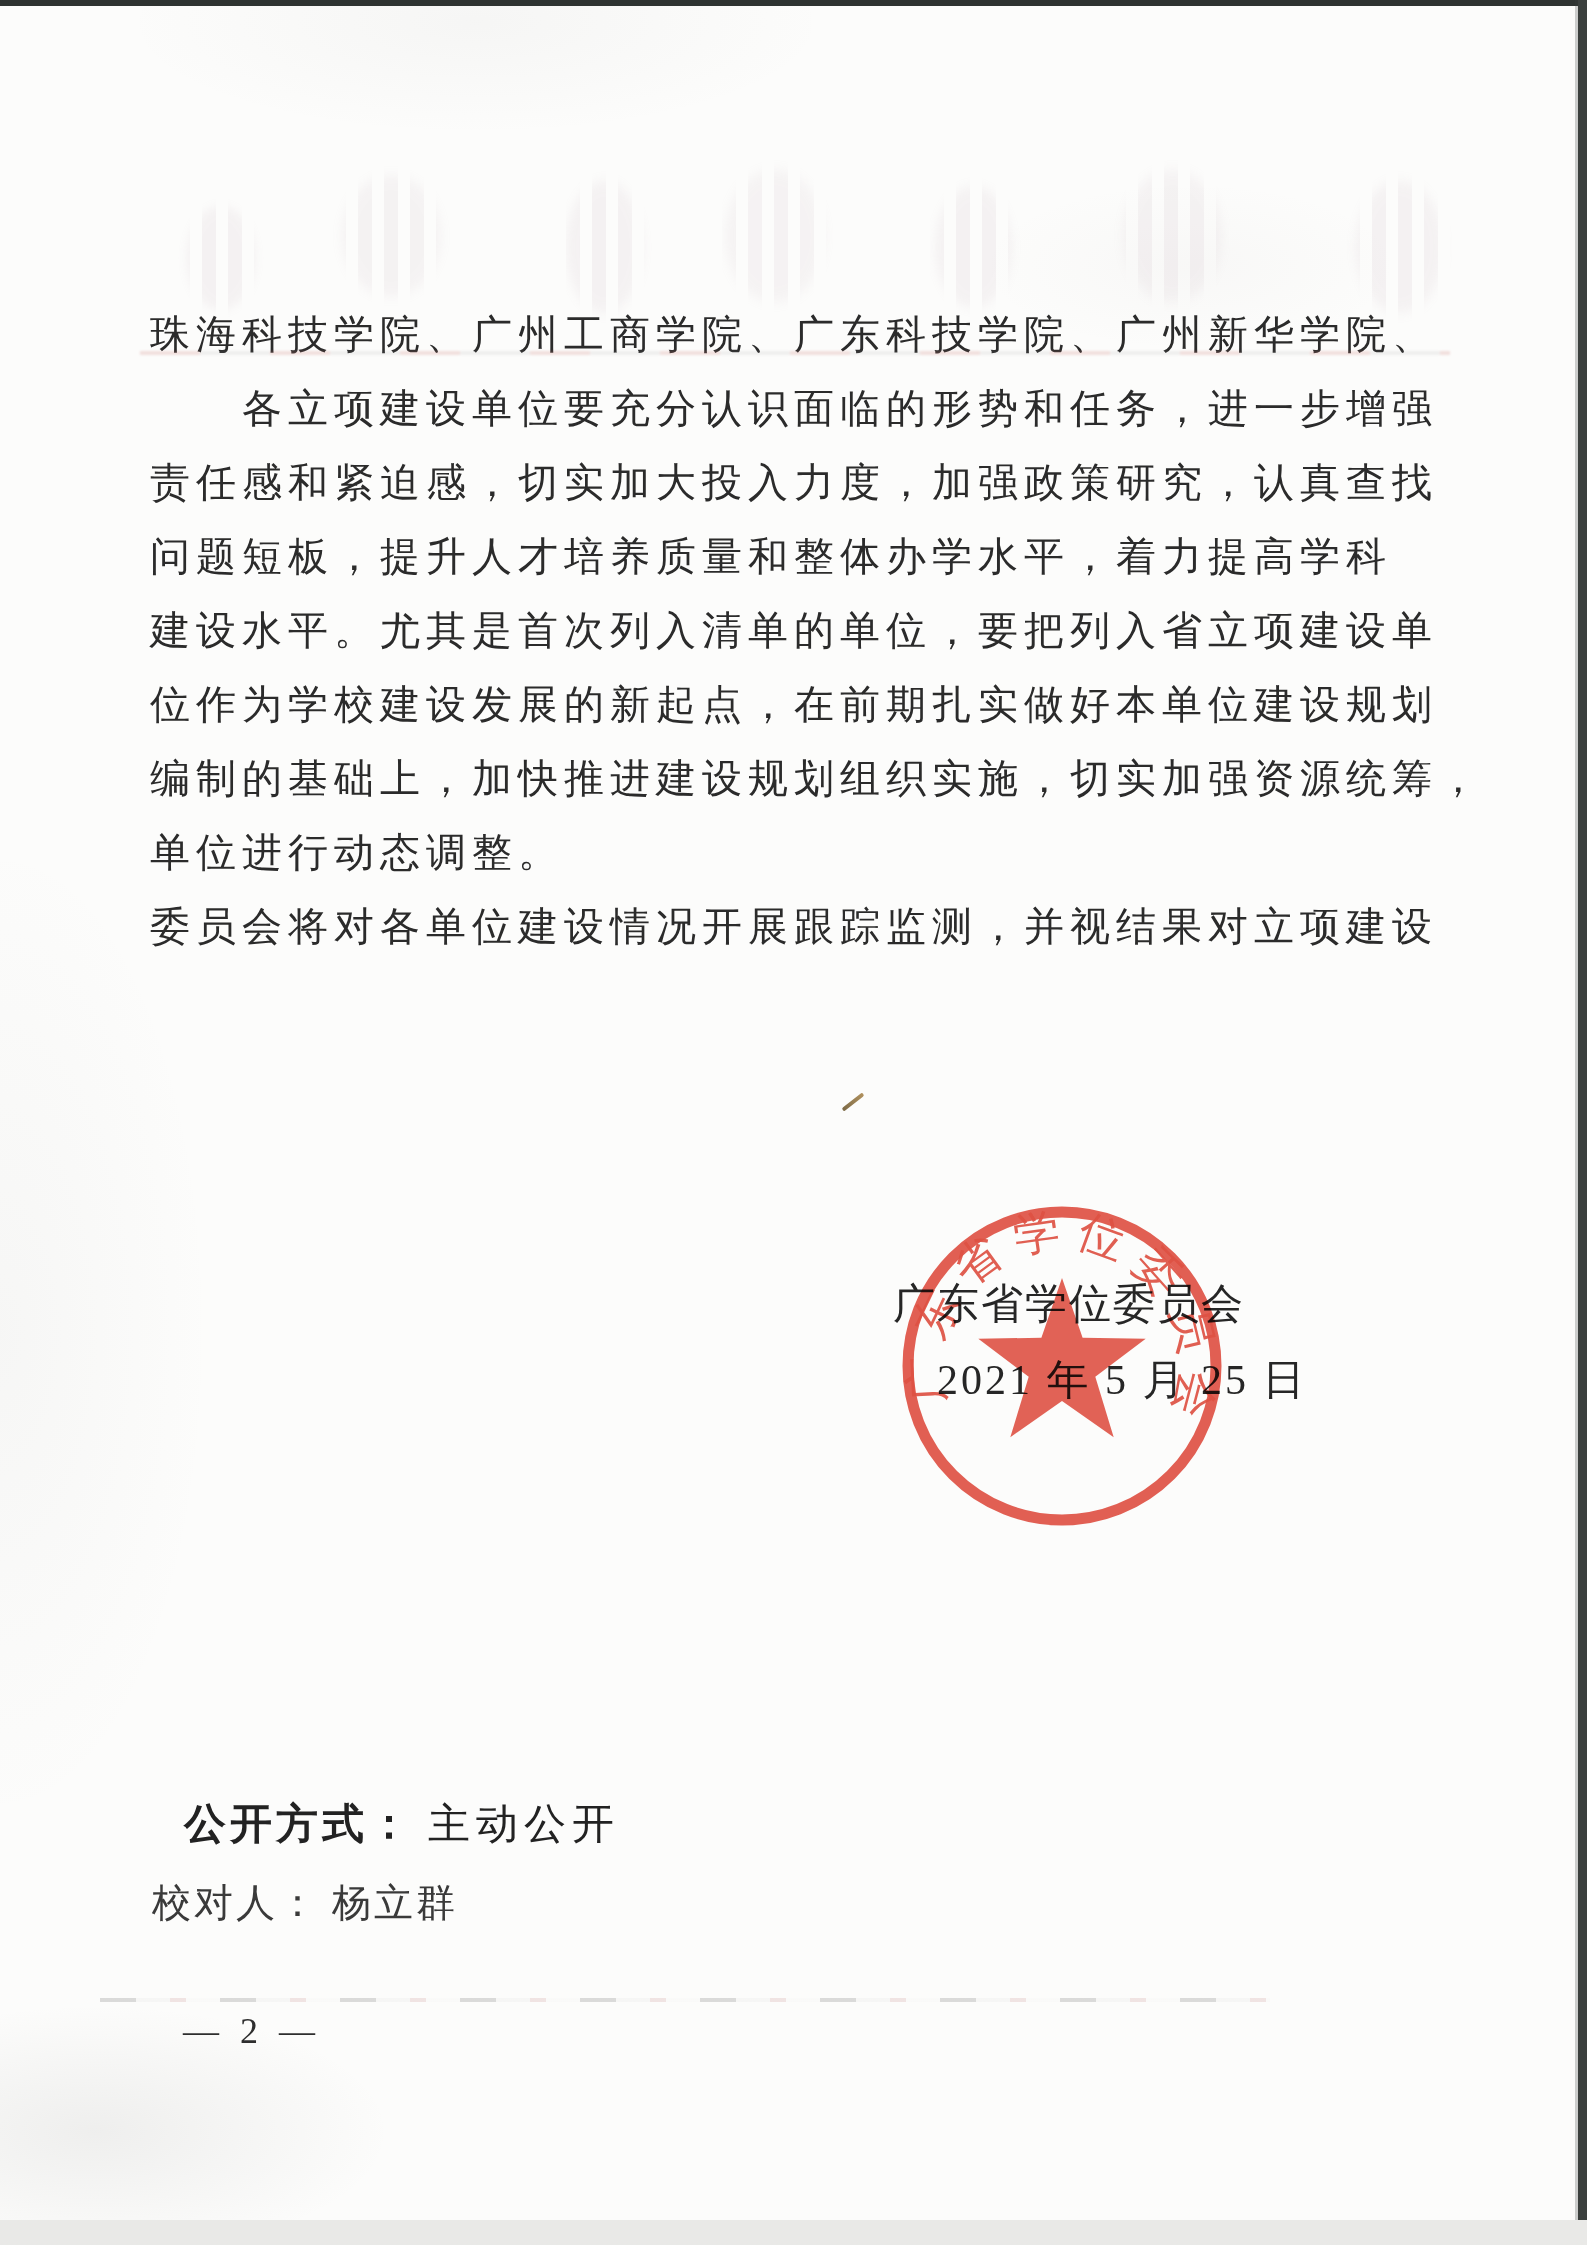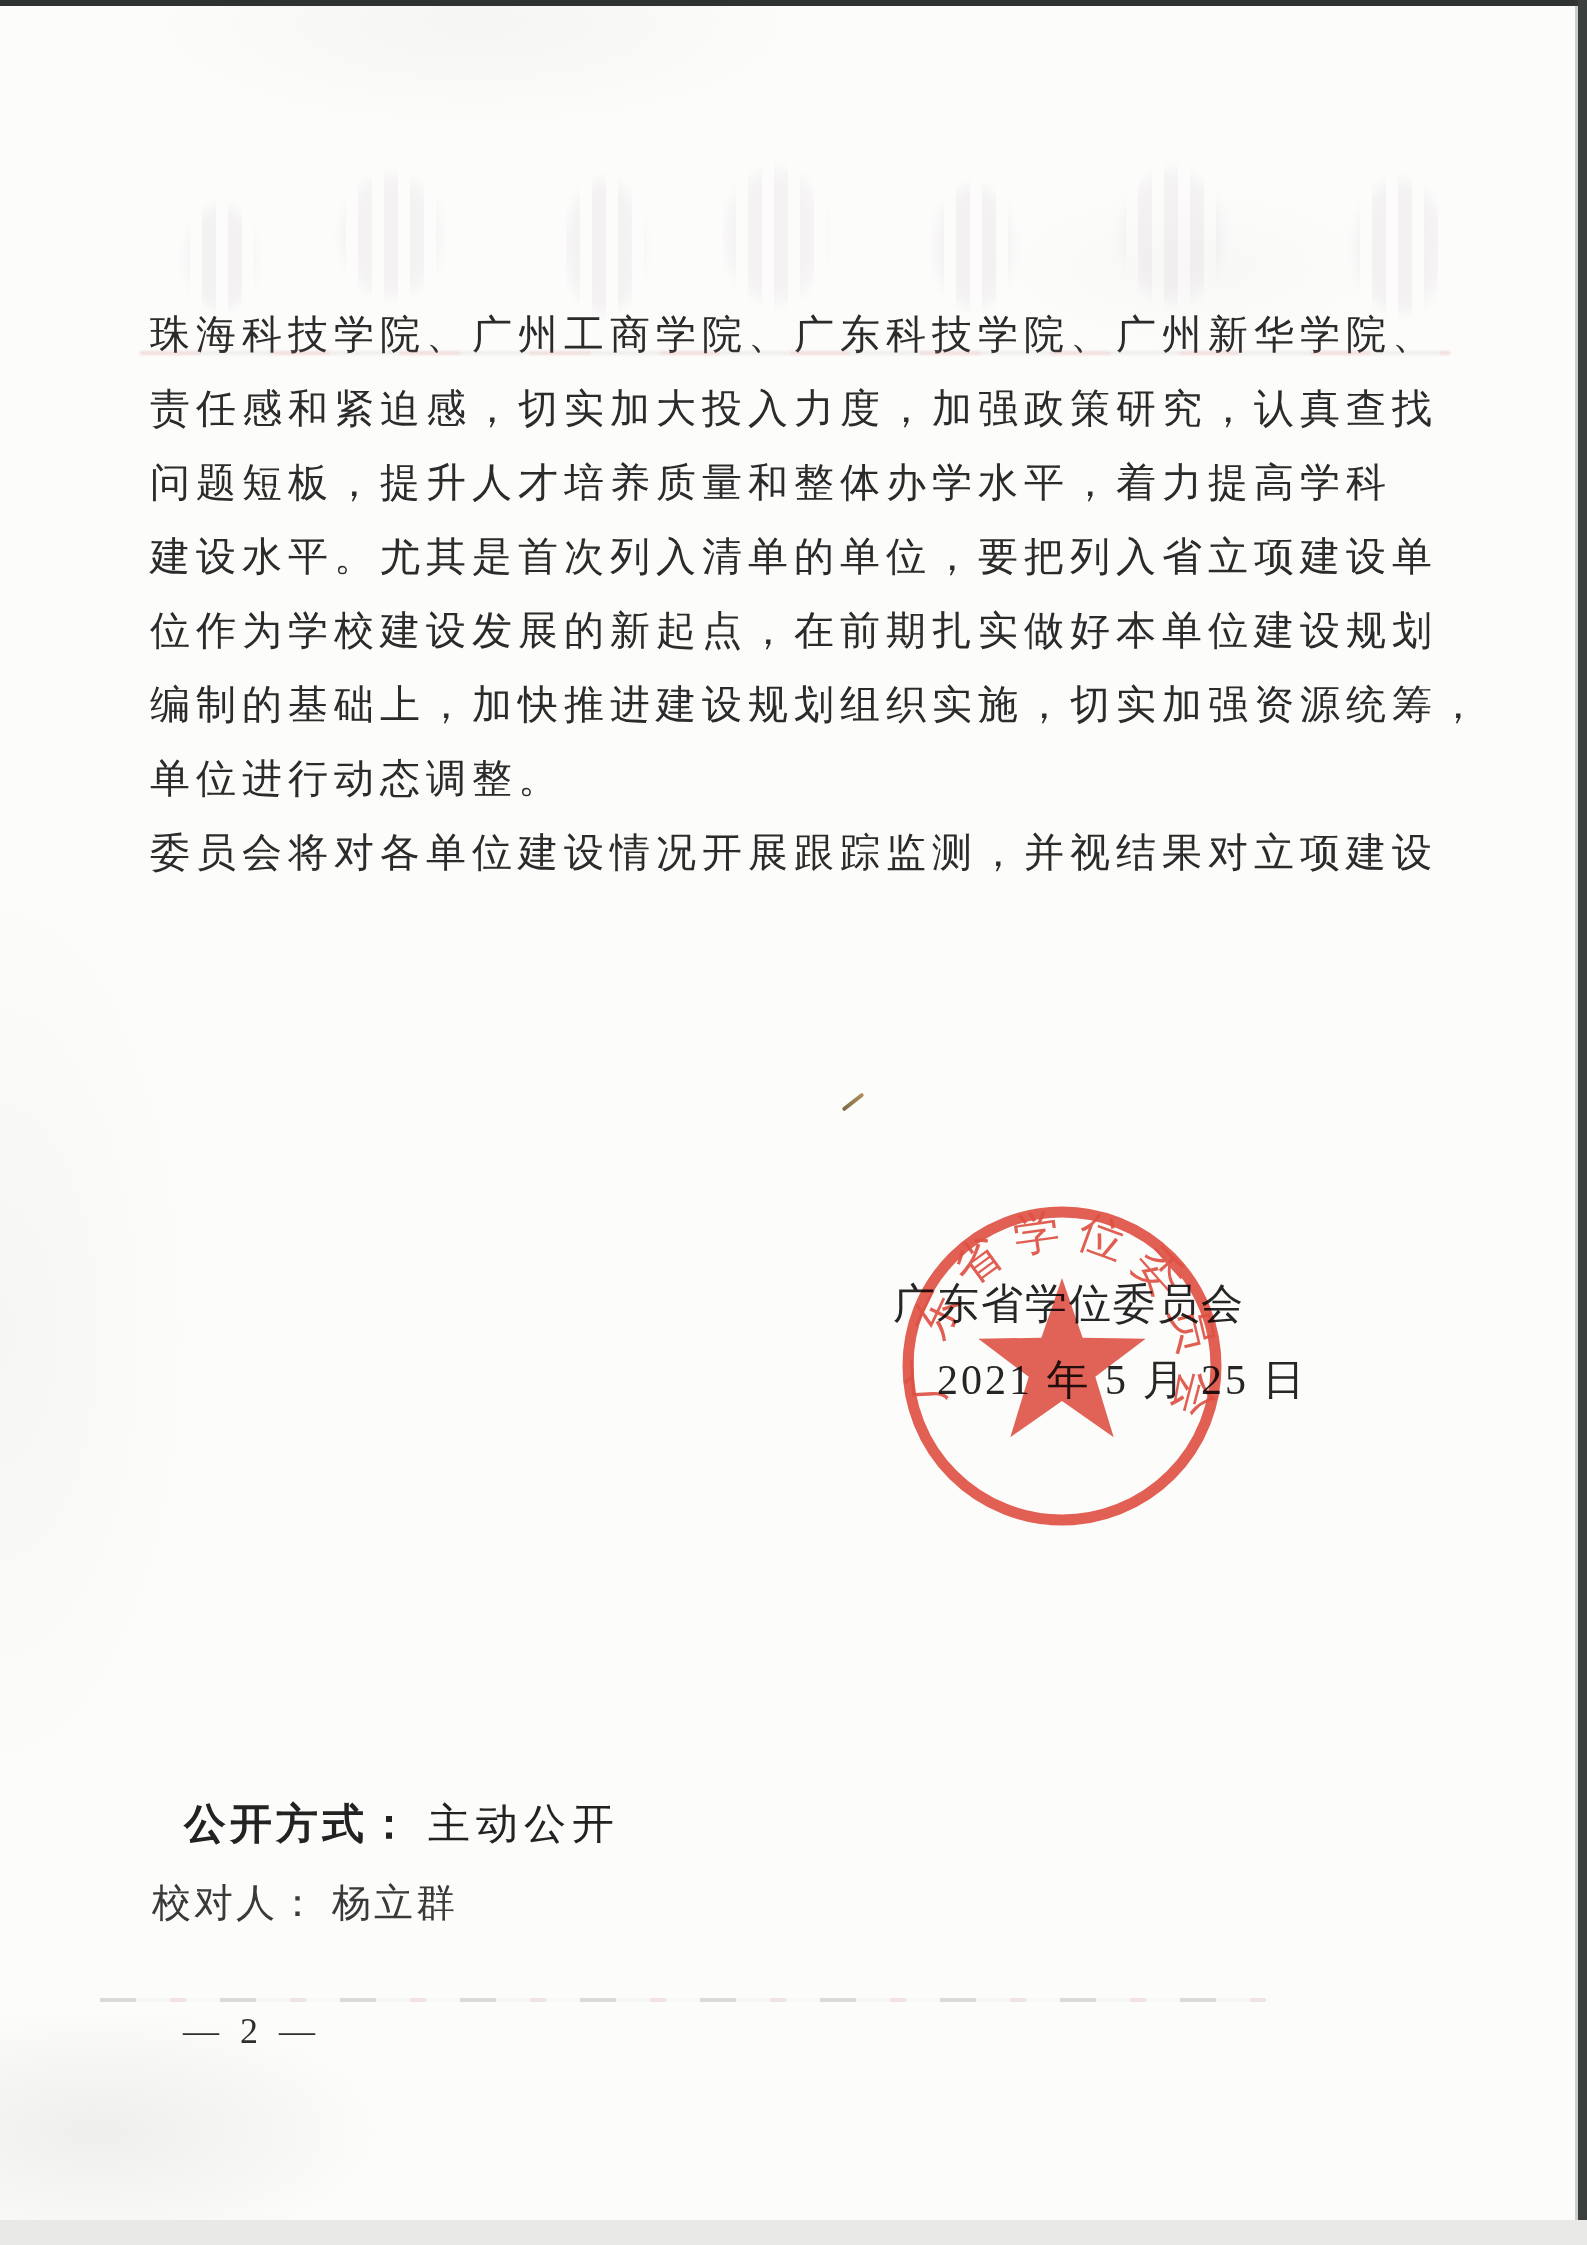--- a/index.html
+++ b/index.html
@@ -94,20 +94,21 @@
 </head>
 <body>
 
 <div class="page">
 
   <div class="texture"></div>
   <div class="ghost"></div>
 
   <div class="body-text">
     <div class="body-line">珠海科技学院、广州工商学院、广东科技学院、广州新华学院、</div>
+    <div class="body-line">　　各立项建设单位要充分认识面临的形势和任务，进一步增强</div>
     <div class="body-line">责任感和紧迫感，切实加大投入力度，加强政策研究，认真查找</div>
     <div class="body-line">问题短板，提升人才培养质量和整体办学水平，着力提高学科</div>
     <div class="body-line">建设水平。尤其是首次列入清单的单位，要把列入省立项建设单</div>
     <div class="body-line">位作为学校建设发展的新起点，在前期扎实做好本单位建设规划</div>
     <div class="body-line">编制的基础上，加快推进建设规划组织实施，切实加强资源统筹，</div>
     <div class="body-line">单位进行动态调整。</div>
     <div class="body-line">委员会将对各单位建设情况开展跟踪监测，并视结果对立项建设</div>
   </div>
 
   <div class="strike-smudge"></div>

